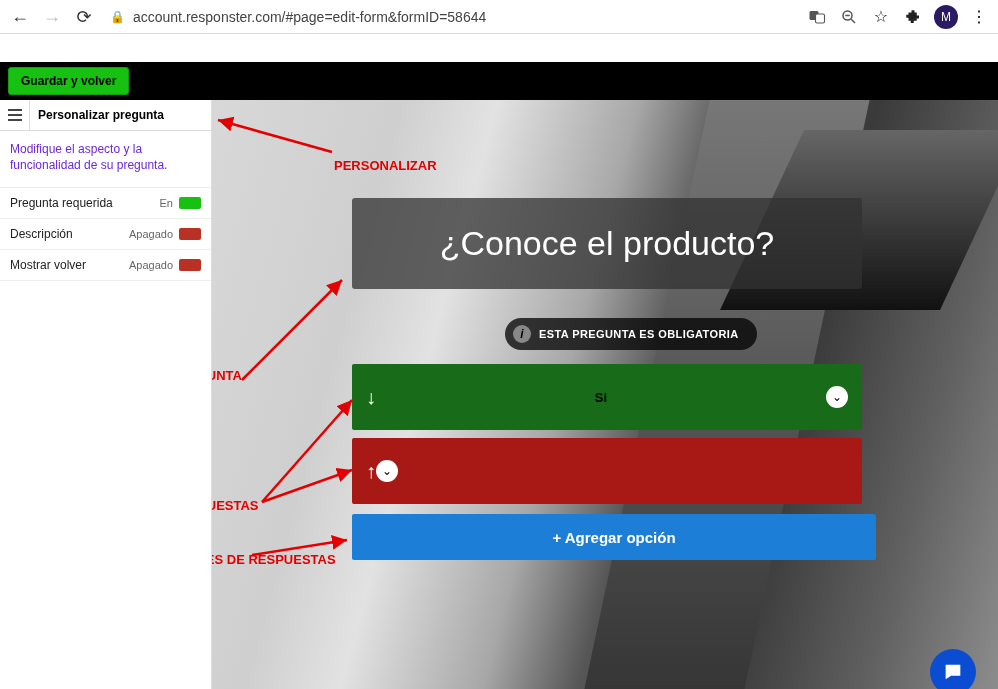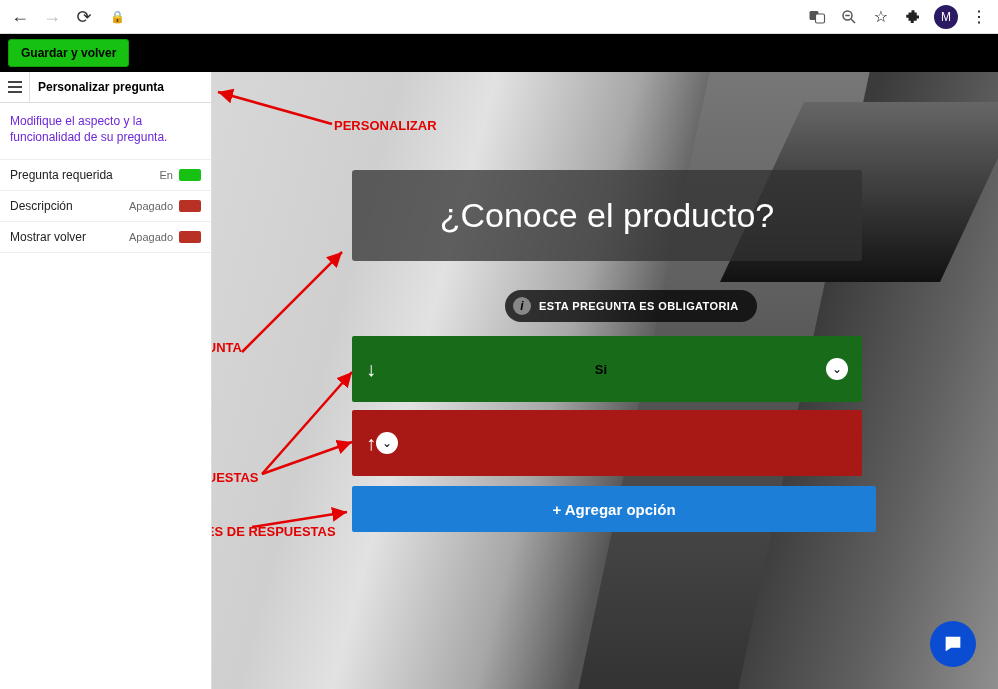--- a/index.html
+++ b/index.html
@@ -8,21 +8,21 @@
   .browser-bar { height: 34px; background: #fff; display: flex; align-items: center; padding: 0 8px; gap: 8px; border-bottom: 1px solid #ddd; }
   .browser-bar .navbtn { width: 24px; height: 24px; display: flex; align-items: center; justify-content: center; color: #333; font-size: 18px; cursor: pointer; }
   .browser-bar .navbtn.disabled { color: #bbb; }
   .url-area { flex: 1; display: flex; align-items: center; background: #fff; gap: 8px; padding-left: 6px; }
   .lock-ic { font-size: 12px; color: #555; }
   .url-text { font-size: 14px; color: #444; }
   .tool-icons { display: flex; gap: 10px; align-items: center; }
   .tool-icons .ic { width: 22px; height: 22px; display:flex;align-items:center;justify-content:center; }
   .avatar { width: 24px; height: 24px; border-radius: 50%; background: #2b1a63; color: #fff; display: flex; align-items: center; justify-content: center; font-size: 12px; }
 
-  .topbar { height: 38px; background: #000; display: flex; align-items: center; padding-left: 8px; }
+  .topbar { height: 38px; background: #000; display: flex; align-items: center; padding-left: 8px; margin-top: 28px; }
   .save-btn { background: #17c111; border: 1px solid #109e0b; color: #000; font-weight: bold; font-size: 12px; padding: 6px 12px; border-radius: 3px; cursor: pointer; }
 
   .workspace { display: flex; height: calc(689px - 34px - 38px); }
   .sidebar { width: 212px; background: #fff; border-right: 1px solid #ddd; padding: 0; font-size: 12px; }
   .side-head { display: flex; align-items: center; border-bottom: 1px solid #ddd; }
   .hamburger { width: 30px; height: 30px; border-right: 1px solid #ddd; display: flex; flex-direction: column; justify-content: center; align-items: center; gap: 3px; cursor: pointer; }
   .hamburger span { width: 14px; height: 2px; background: #444; }
   .side-title { font-weight: bold; font-size: 12px; padding-left: 8px; }
   .side-desc { color: #6d28d9; padding: 10px 10px 14px; line-height: 1.35; border-bottom: 1px solid #eee; }
   .opt-row { display: flex; align-items: center; justify-content: space-between; padding: 8px 10px; border-bottom: 1px solid #eee; font-size: 12px; color: #222; }
@@ -60,20 +60,21 @@
 </style>
 </head>
 <body>
 
 <div class="browser-bar">
   <div class="navbtn">←</div>
   <div class="navbtn disabled">→</div>
   <div class="navbtn">⟳</div>
   <div class="url-area">
     <span class="lock-ic">🔒</span>
+    <span class="url-text">account.responster.com/#page=edit-form&amp;formID=58644</span>
   </div>
   <div class="tool-icons">
     <div class="ic">
       <svg width="18" height="18" viewBox="0 0 24 24">
           <rect x="2" y="4" width="12" height="12" rx="2" fill="#555"></rect>
           <rect x="10" y="8" width="12" height="12" rx="2" fill="#fff" stroke="#555" stroke-width="1.5"></rect>
         </svg>
     </div>
     <div class="ic">
       <svg width="18" height="18" viewBox="0 0 24 24">
@@ -175,19 +176,19 @@
 
       <line x1="120" y1="52" x2="6" y2="20" class="arrow-line" marker-end="url(#ah)"></line>
 
       <line x1="30" y1="280" x2="130" y2="180" class="arrow-line" marker-end="url(#ah)"></line>
 
       <line x1="50" y1="402" x2="140" y2="300" class="arrow-line" marker-end="url(#ah)"></line>
       <line x1="50" y1="402" x2="140" y2="370" class="arrow-line" marker-end="url(#ah)"></line>
 
       <line x1="40" y1="455" x2="135" y2="440" class="arrow-line" marker-end="url(#ah)"></line>
     </svg>
-    <div class="ann" style="left:122px;top:46px;">PERSONALIZAR</div>
+    <div class="ann" style="left:122px;top:58px;">PERSONALIZAR</div>
     <div class="ann" style="left:-42px;top:268px;">PREGUNTA</div>
     <div class="ann" style="left:-110px;top:398px;">POSIBLES RESPUESTAS</div>
     <div class="ann" style="left:-160px;top:452px;">AGREGAR MÁS OPCIONES DE RESPUESTAS</div>
 
   </div>
 </div>
 
 </body></html>

